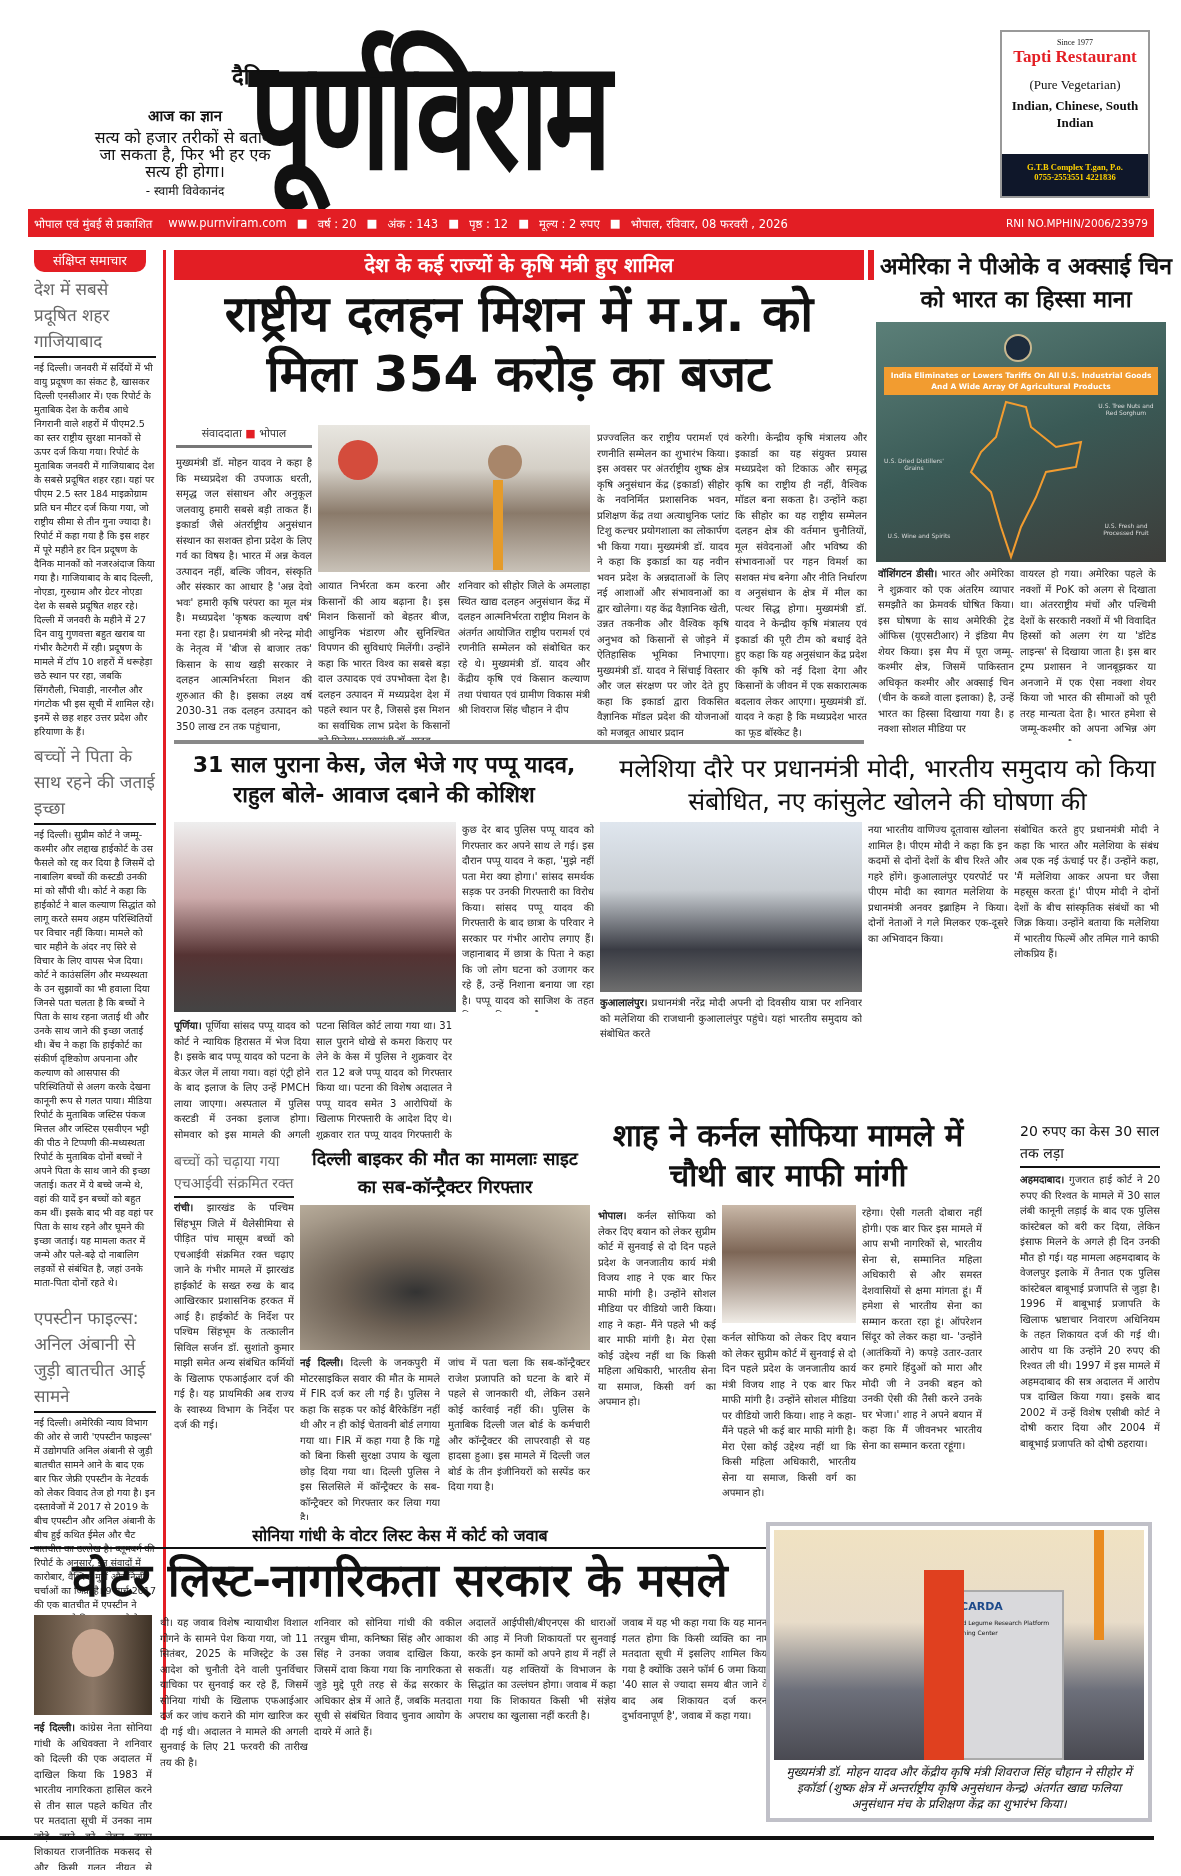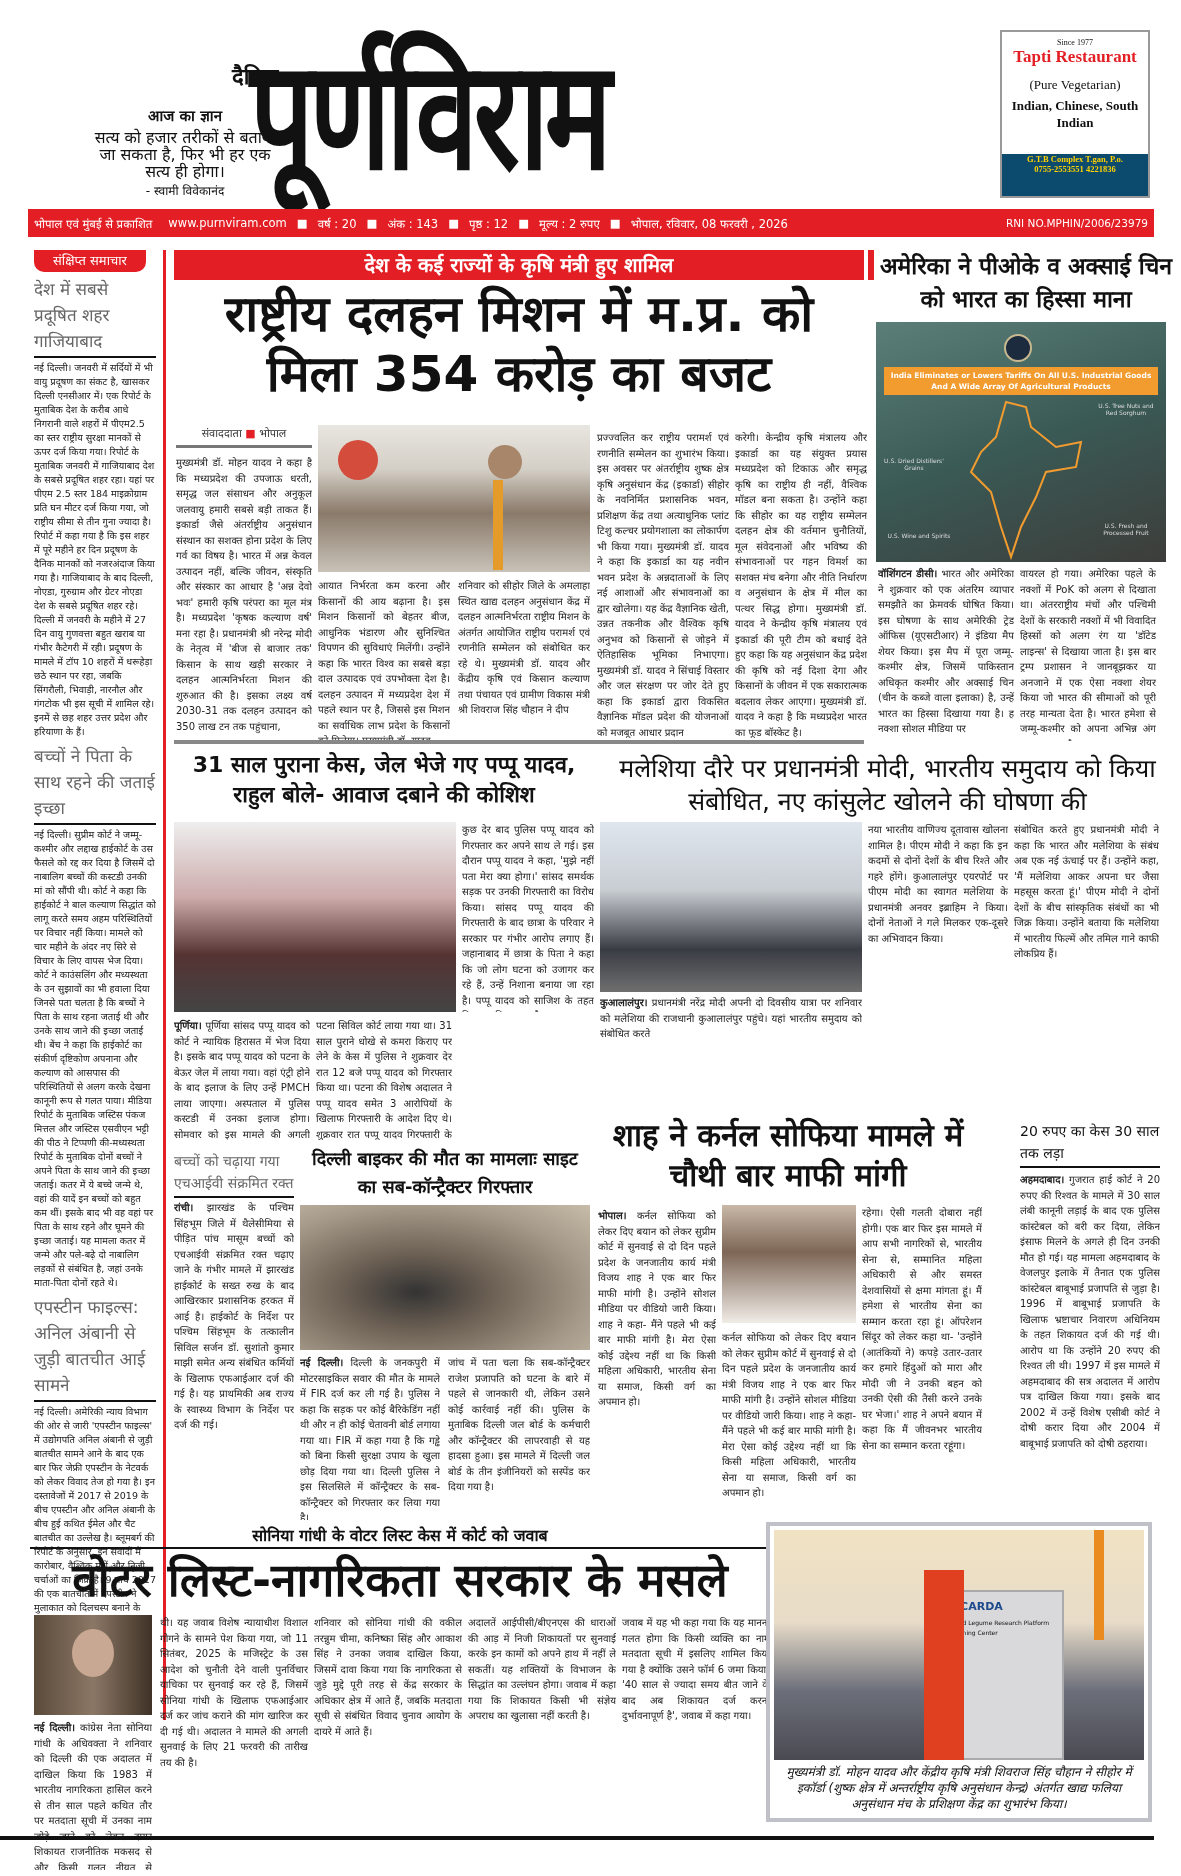--- a/index.html
+++ b/index.html
@@ -26,21 +26,21 @@
   <div style="font-size:12px;margin-top:2px">- स्वामी विवेकानंद</div>
 </div>
 <div class="abs" style="left:232px;top:60px;font-size:22px;font-weight:bold">दैनिक</div>
 <div class="abs masthead-title" style="left:250px;top:40px;width:700px">पूर्णविराम</div>
 
 <div class="abs" style="left:1000px;top:30px;width:150px;height:168px;border:2px solid #999;background:#fff;text-align:center">
   <div style="font-size:8px;margin-top:6px;font-family:'Liberation Serif',serif">Since 1977</div>
   <div style="font-size:17px;color:#e31e24;font-family:'Liberation Serif',serif;font-weight:bold">Tapti Restaurant</div>
   <div style="font-size:13px;font-family:'Liberation Serif',serif;margin-top:10px">(Pure Vegetarian)</div>
   <div style="font-size:13px;font-family:'Liberation Serif',serif;font-weight:bold;margin:4px 6px 0;line-height:17px">Indian, Chinese, South Indian</div>
-  <div style="position:absolute;left:0;right:0;bottom:0;height:42px;background:#0c4a6e;color:#ffd200;font-size:8.5px;font-weight:bold;font-family:'Liberation Serif',serif">
+  <div style="position:absolute;left:0;right:0;bottom:0;height:42px;background:#0f172a;color:#ffd200;font-size:8.5px;font-weight:bold;padding-top:8px;font-family:'Liberation Serif',serif">
     <div>G.T.B Complex T.gan, P.o.</div>
     <div>0755-2553551 4221836</div>
   </div>
 </div>
 
 <div class="abs red" style="left:28px;top:209px;width:1126px;height:28px;color:#fff;font-size:11.5px;display:flex;align-items:center;gap:10px;padding:12px 6px;white-space:nowrap">
   <span>भोपाल एवं मुंबई से प्रकाशित</span>
   <span style="margin-left:6px">www.purnviram.com</span>
   <span>■</span>
     <span>वर्ष : 20</span>
@@ -58,21 +58,21 @@
 <div class="abs red" style="left:34px;top:250px;width:112px;height:22px;color:#fff;font-size:13px;text-align:center;line-height:22px;border-radius:0 0 10px 10px">संक्षिप्त समाचार</div>
 <div class="abs redline" style="left:163px;top:250px;height:1470px"></div>
 
 <div class="abs col" style="left:34px;top:276px;width:122px;height:1445px">
   <div class="sub-gray" style="font-size:17px;line-height:26px;text-align:left">देश में सबसे प्रदूषित शहर गाजियाबाद</div>
   <div class="rule" style="margin:2px 0 3px"></div>
   <p style="font-size:9.5px;line-height:14px;text-align:left">नई दिल्ली। जनवरी में सर्दियों में भी वायु प्रदूषण का संकट है, खासकर दिल्ली एनसीआर में। एक रिपोर्ट के मुताबिक देश के करीब आधे निगरानी वाले शहरों में पीएम2.5 का स्तर राष्ट्रीय सुरक्षा मानकों से ऊपर दर्ज किया गया। रिपोर्ट के मुताबिक जनवरी में गाजियाबाद देश के सबसे प्रदूषित शहर रहा। यहां पर पीएम 2.5 स्तर 184 माइक्रोग्राम प्रति घन मीटर दर्ज किया गया, जो राष्ट्रीय सीमा से तीन गुना ज्यादा है। रिपोर्ट में कहा गया है कि इस शहर में पूरे महीने हर दिन प्रदूषण के दैनिक मानकों को नजरअंदाज किया गया है। गाजियाबाद के बाद दिल्ली, नोएडा, गुरुग्राम और ग्रेटर नोएडा देश के सबसे प्रदूषित शहर रहे। दिल्ली में जनवरी के महीने में 27 दिन वायु गुणवत्ता बहुत खराब या गंभीर कैटेगरी में रही। प्रदूषण के मामले में टॉप 10 शहरों में धरूहेड़ा छठे स्थान पर रहा, जबकि सिंगरौली, भिवाड़ी, नारनौल और गंगटोक भी इस सूची में शामिल रहे। इनमें से छह शहर उत्तर प्रदेश और हरियाणा के हैं।</p>
   <div class="sub-gray" style="font-size:17px;line-height:26px;text-align:left;margin-top:4px">बच्चों ने पिता के साथ रहने की जताई इच्छा</div>
   <div class="rule" style="margin:2px 0 3px"></div>
   <p style="font-size:9.5px;line-height:14px;text-align:left">नई दिल्ली। सुप्रीम कोर्ट ने जम्मू-कश्मीर और लद्दाख हाईकोर्ट के उस फैसले को रद्द कर दिया है जिसमें दो नाबालिग बच्चों की कस्टडी उनकी मां को सौंपी थी। कोर्ट ने कहा कि हाईकोर्ट ने बाल कल्याण सिद्धांत को लागू करते समय अहम परिस्थितियों पर विचार नहीं किया। मामले को चार महीने के अंदर नए सिरे से विचार के लिए वापस भेज दिया। कोर्ट ने काउंसलिंग और मध्यस्थता के उन सुझावों का भी हवाला दिया जिनसे पता चलता है कि बच्चों ने पिता के साथ रहना जताई थी और उनके साथ जाने की इच्छा जताई थी। बेंच ने कहा कि हाईकोर्ट का संकीर्ण दृष्टिकोण अपनाना और कल्याण को आसपास की परिस्थितियों से अलग करके देखना कानूनी रूप से गलत पाया। मीडिया रिपोर्ट के मुताबिक जस्टिस पंकज मित्तल और जस्टिस एसवीएन भट्टी की पीठ ने टिप्पणी की-मध्यस्थता रिपोर्ट के मुताबिक दोनों बच्चों ने अपने पिता के साथ जाने की इच्छा जताई। कतर में ये बच्चे जन्मे थे, वहां की यादें इन बच्चों को बहुत कम थीं। इसके बाद भी वह वहां पर पिता के साथ रहने और घूमने की इच्छा जताई। यह मामला कतर में जन्मे और पले-बढ़े दो नाबालिग लड़कों से संबंधित है, जहां उनके माता-पिता दोनों रहते थे।</p>
-  <div class="sub-gray" style="font-size:17px;line-height:26px;text-align:left;margin-top:4px">एपस्टीन फाइल्स: अनिल अंबानी से जुड़ी बातचीत आई सामने</div>
+  <div class="sub-gray" style="font-size:17px;line-height:26px;text-align:left;margin-top:15px">एपस्टीन फाइल्स: अनिल अंबानी से जुड़ी बातचीत आई सामने</div>
   <div class="rule" style="margin:2px 0 3px"></div>
   <p style="font-size:9.5px;line-height:14px;text-align:left">नई दिल्ली। अमेरिकी न्याय विभाग की ओर से जारी 'एपस्टीन फाइल्स' में उद्योगपति अनिल अंबानी से जुड़ी बातचीत सामने आने के बाद एक बार फिर जेफ्री एपस्टीन के नेटवर्क को लेकर विवाद तेज हो गया है। इन दस्तावेजों में 2017 से 2019 के बीच एपस्टीन और अनिल अंबानी के बीच हुई कथित ईमेल और चैट बातचीत का उल्लेख है। ब्लूमबर्ग की रिपोर्ट के अनुसार, इन संवादों में कारोबार, वैश्विक मुद्दों और निजी चर्चाओं का जिक्र है। 9 मार्च 2017 की एक बातचीत में एपस्टीन ने मुलाकात को दिलचस्प बनाने के लिए एक लंबी, सुनहरे बालों वाली स्वीडिश महिला का सुझाव दिया, जिस पर कथित तौर पर अंबानी ने इसे अरेंज करो लिखा।</p>
 </div>
 
 <div class="abs red" style="left:174px;top:250px;width:690px;height:30px;color:#fff;font-size:20px;font-weight:bold;text-align:center;line-height:30px">देश के कई राज्यों के कृषि मंत्री हुए शामिल</div>
 <div class="abs h-big" style="left:174px;top:284px;width:690px;font-size:50px;line-height:60px">राष्ट्रीय दलहन मिशन में म.प्र. को मिला 354 करोड़ का बजट</div>
 
 <div class="abs" style="left:176px;top:425px;width:136px;text-align:center;font-size:11px;color:#333">
   <span>संवाददाता</span>
   <span style="color:#e31e24">■</span>

